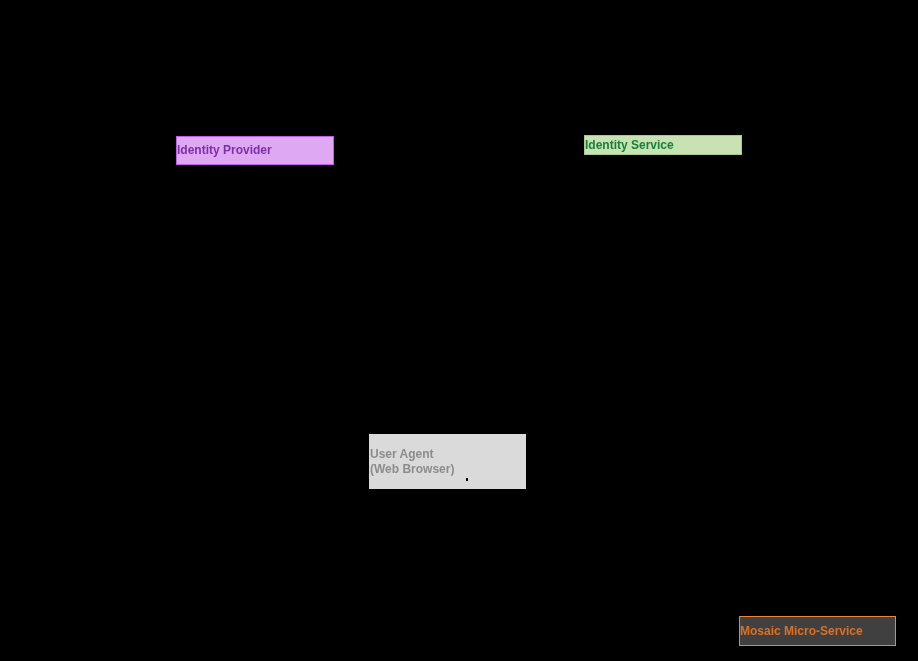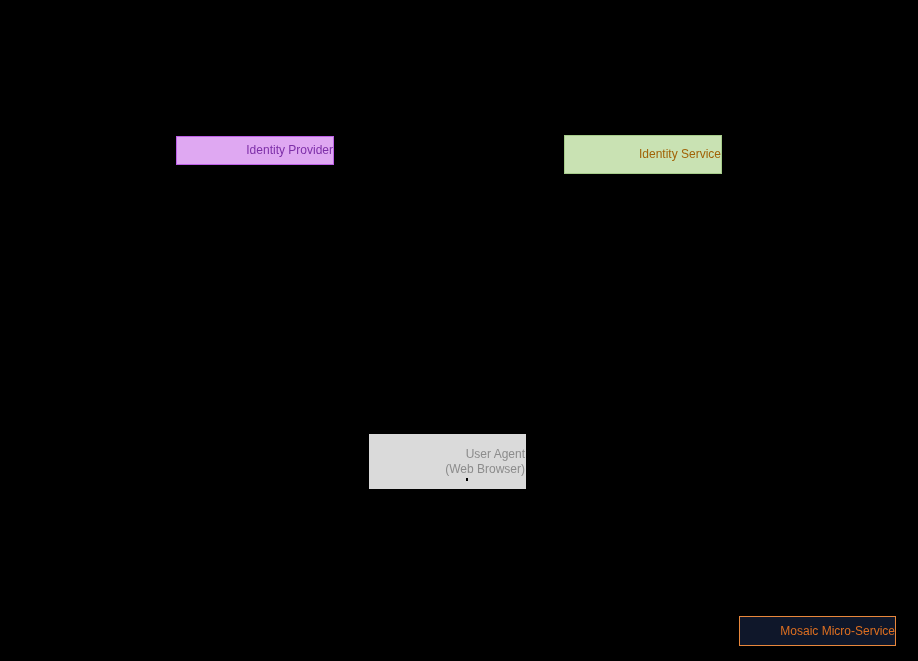--- a/index.html
+++ b/index.html
@@ -18,53 +18,54 @@
     width: 918px;
     height: 661px;
     background: #000000;
   }
   .node {
     position: absolute;
     box-sizing: border-box;
     border: 1px solid transparent;
     display: flex;
     flex-direction: column;
-    align-items: flex-end;
+    align-items: flex-start;
     justify-content: center;
     text-align: center;
     font-size: 12px;
     line-height: 15px;
     white-space: nowrap;
+    font-weight: bold;
   }
   .node .label-line {
     display: block;
   }
   
   .lifeline-notch {
     position: absolute;
     background: #000000;
   }
 </style>
 </head>
 <body>
 
 <div class="canvas" style="background: rgb(0, 0, 0);">
 
   <div class="node" style="left: 176px; top: 136px; width: 158px; height: 29px; background: rgb(223, 168, 242); border-color: rgb(190, 95, 232); color: rgb(125, 47, 168);">
     <span class="label-line">Identity Provider</span>
   </div>
 
-  <div class="node" style="left: 564px; top: 135px; width: 158px; height: 39px; background: rgb(201, 226, 179); border-color: rgb(166, 204, 138); color: #a16207;">
+  <div class="node" style="left: 584px; top: 135px; width: 158px; height: 20px; background: rgb(201, 226, 179); border-color: rgb(166, 204, 138); color: #15803d;">
     <span class="label-line">Identity Service</span>
   </div>
 
   <div class="node" style="left: 369px; top: 426px; width: 157px; height: 55px; background: rgb(218, 218, 218); border-color: rgb(218, 218, 218); color: rgb(140, 140, 140); margin-top: 8px;">
     <span class="label-line">User Agent</span>
     <span class="label-line">(Web Browser)</span>
   </div>
 
-  <div class="node" style="left: 739px; top: 616px; width: 157px; height: 30px; background: #0f172a; border-color: rgb(232, 135, 60); color: rgb(222, 111, 32);">
+  <div class="node" style="left: 739px; top: 616px; width: 157px; height: 30px; background: #404040; border-color: rgb(232, 135, 60); color: rgb(222, 111, 32);">
     <span class="label-line">Mosaic Micro-Service</span>
   </div>
 
   <div class="lifeline-notch" style="left: 466px; top: 478px; width: 2px; height: 3px;"></div>
 
 </div>
 
 </body></html>

